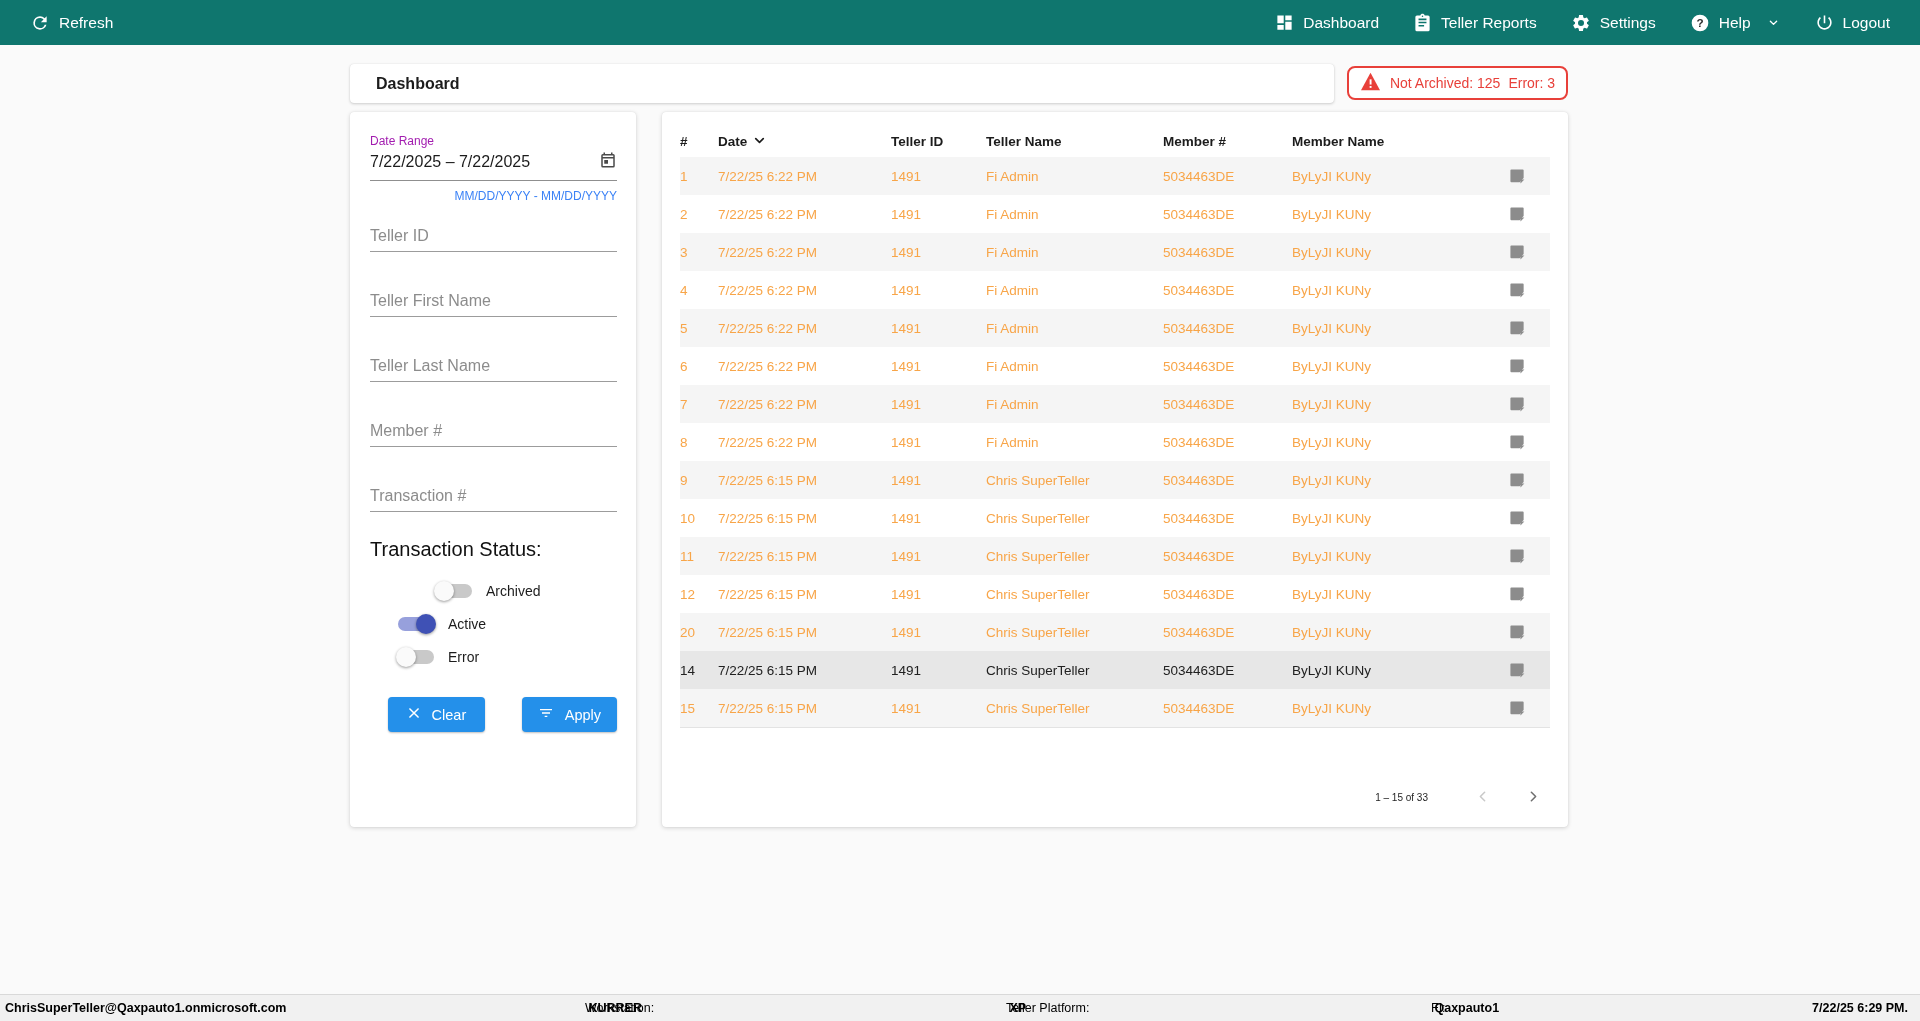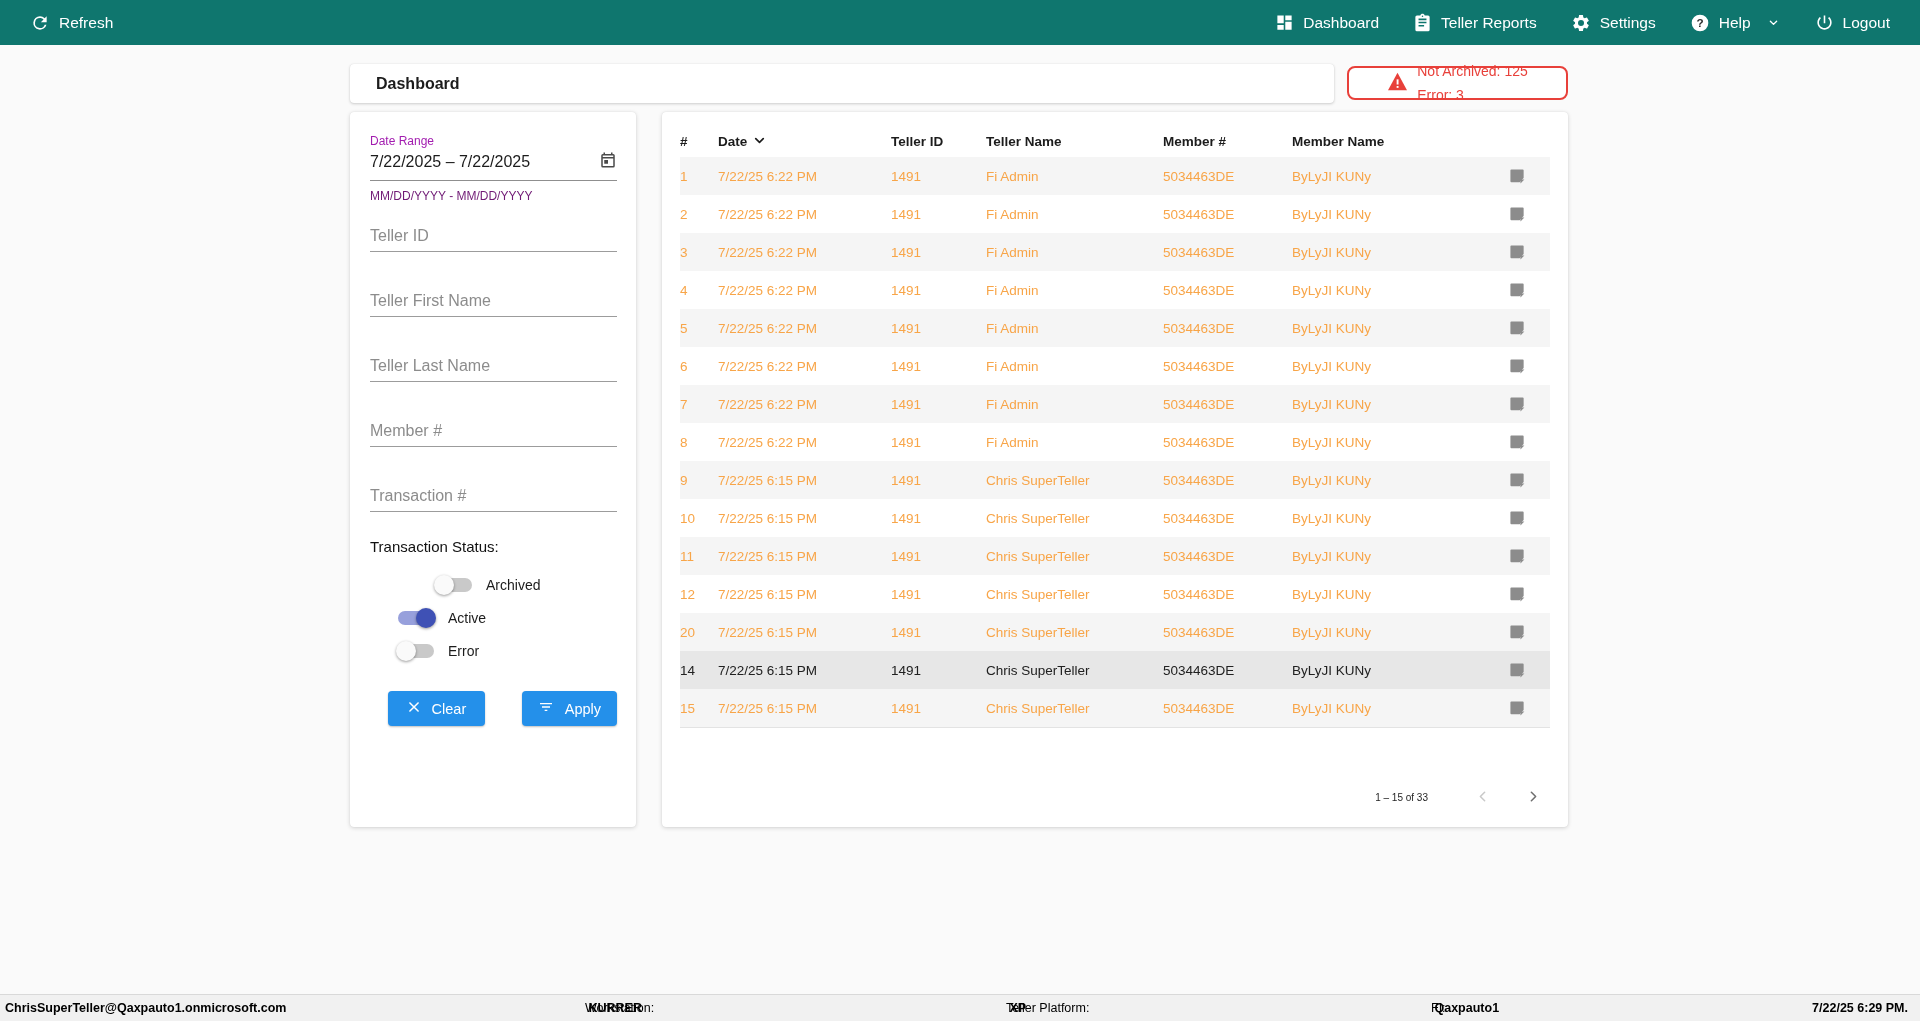--- a/index.html
+++ b/index.html
@@ -27,43 +27,43 @@
     box-shadow:0 1px 3px rgba(0,0,0,.18), 0 0 1px rgba(0,0,0,.12);
     display:flex; align-items:center; padding-left:26px;
   }
   .title-card .title { font-size:16px; font-weight:bold; color:#1c1c1c; }
   .alert-badge {
     position:absolute; left:1347px; top:66px; width:221px; height:34px;
     background:#fff; border:2px solid #e8403a; border-radius:8px;
     display:flex; align-items:center; justify-content:center; gap:9px;
     color:#e8403a; font-size:14px;
   }
-  .alert-badge .txts { display:flex; gap:8px;flex-direction:column; }
+  .alert-badge .txts { display:flex; gap:8px; }
   
   .filter-card {
     position:absolute; left:350px; top:112px; width:286px; height:715px;
     background:#fff; border-radius:4px;
     box-shadow:0 1px 4px rgba(0,0,0,.16), 0 0 1px rgba(0,0,0,.12);
     padding:22px 19px 0 20px;
   }
   .dr-label { font-size:12px; color:#a21caf; margin-bottom:3px; }
   .dr-row { display:flex; align-items:center; border-bottom:1px solid #8f8f8f; padding-bottom:7px; }
   .dr-row input {
     flex:1; border:none; outline:none; font-size:16px; color:#1c1c1c;
     font-family:"Liberation Sans", sans-serif; background:transparent;
   }
-  .dr-helper { font-size:12px; color:#701a75; margin-top:8px; }
+  .dr-helper { font-size:12px; color:#3b82f6; margin-top:8px;text-align:right; }
   .f-field { margin-top:40px; border-bottom:1px solid #9c9c9c; padding-bottom:6px; }
   .f-field:first-of-type { margin-top:24px; }
   .f-field input {
     width:100%; border:none; outline:none; font-size:16px; color:#1c1c1c;
     font-family:"Liberation Sans", sans-serif; background:transparent;
   }
   .f-field input::placeholder { color:#8c8c8c; opacity:1; }
-  .status-label { margin-top:26px; font-size:15px; color:#111; }
+  .status-label { margin-top:26px; font-size:20px; color:#111; }
   .toggle-row { display:flex; align-items:center; gap:14px; margin-left:28px; margin-top:13px; height:20px; }
   .toggle-row:first-of-type { margin-top:20px;padding-left:38px; }
   .toggle { width:36px; height:14px; border-radius:7px; background:#c9c9c9; position:relative; cursor:pointer; flex:none; }
   .toggle .thumb {
     width:20px; height:20px; border-radius:50%; background:#fafafa;
     position:absolute; top:-3px; left:-2px;
     box-shadow:0 1px 3px rgba(0,0,0,.4);
   }
   .toggle.on { background:#97a0dc; }
   .toggle.on .thumb { left:auto; right:-2px; background:#3f51b5; }

